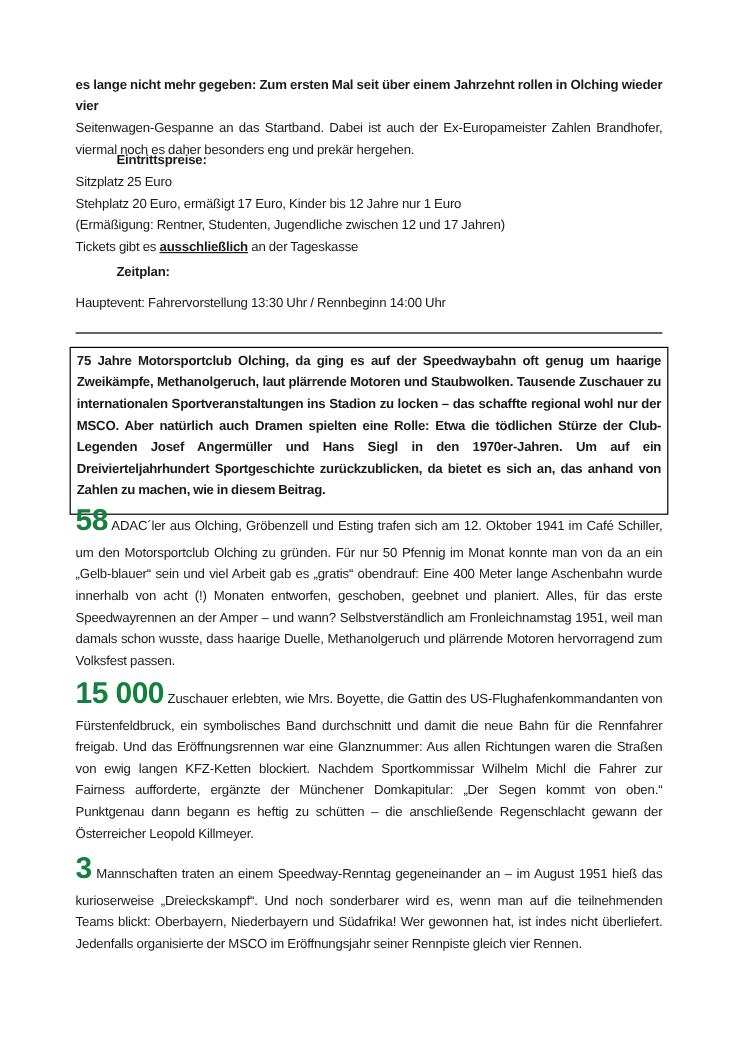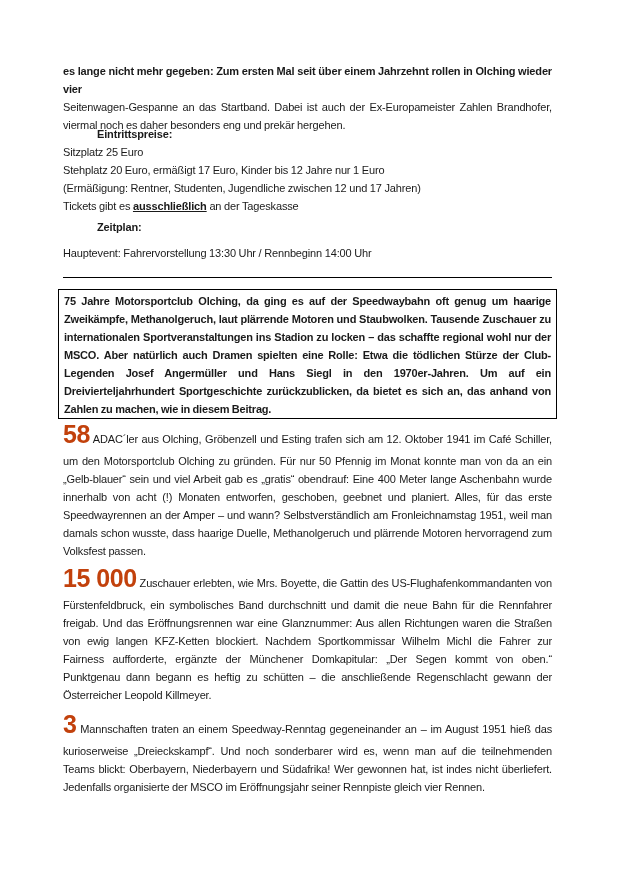--- a/index.html
+++ b/index.html
@@ -62,21 +62,21 @@
       left: 0;
       width: 489px;
       height: 0;
       border-top: 1px solid #000;
     }
     .box {
       position: absolute;
       top: 289px;
       left: -5px;
       width: 487px;
-      padding: 2px 5px 0 5px;
+      padding: 2px 5px 10px 5px;
       border: 1.3px solid #000;
       font-weight: bold;
       font-size: 11px;
       line-height: 18px;
       letter-spacing: -0.2px;
       word-spacing: -0.3px;
       text-align: justify;
       text-align-last: left;
     }
     .fact {
@@ -88,21 +88,21 @@
       letter-spacing: -0.15px;
       word-spacing: -0.2px;
       text-align: justify;
       text-align-last: left;
     }
     .fact .big {
       font-size: 25px;
       font-weight: bold;
       line-height: 26px;
       letter-spacing: -0.5px;
-      color: #c2410c;
+      color: #15803d;
     }
     .fact .first {
       display: block;
       height: 31px;
       line-height: 31px;
       white-space: nowrap;
       text-align: justify;
       text-align-last: justify;
     }
     .fact-1 { top: 421px; }

